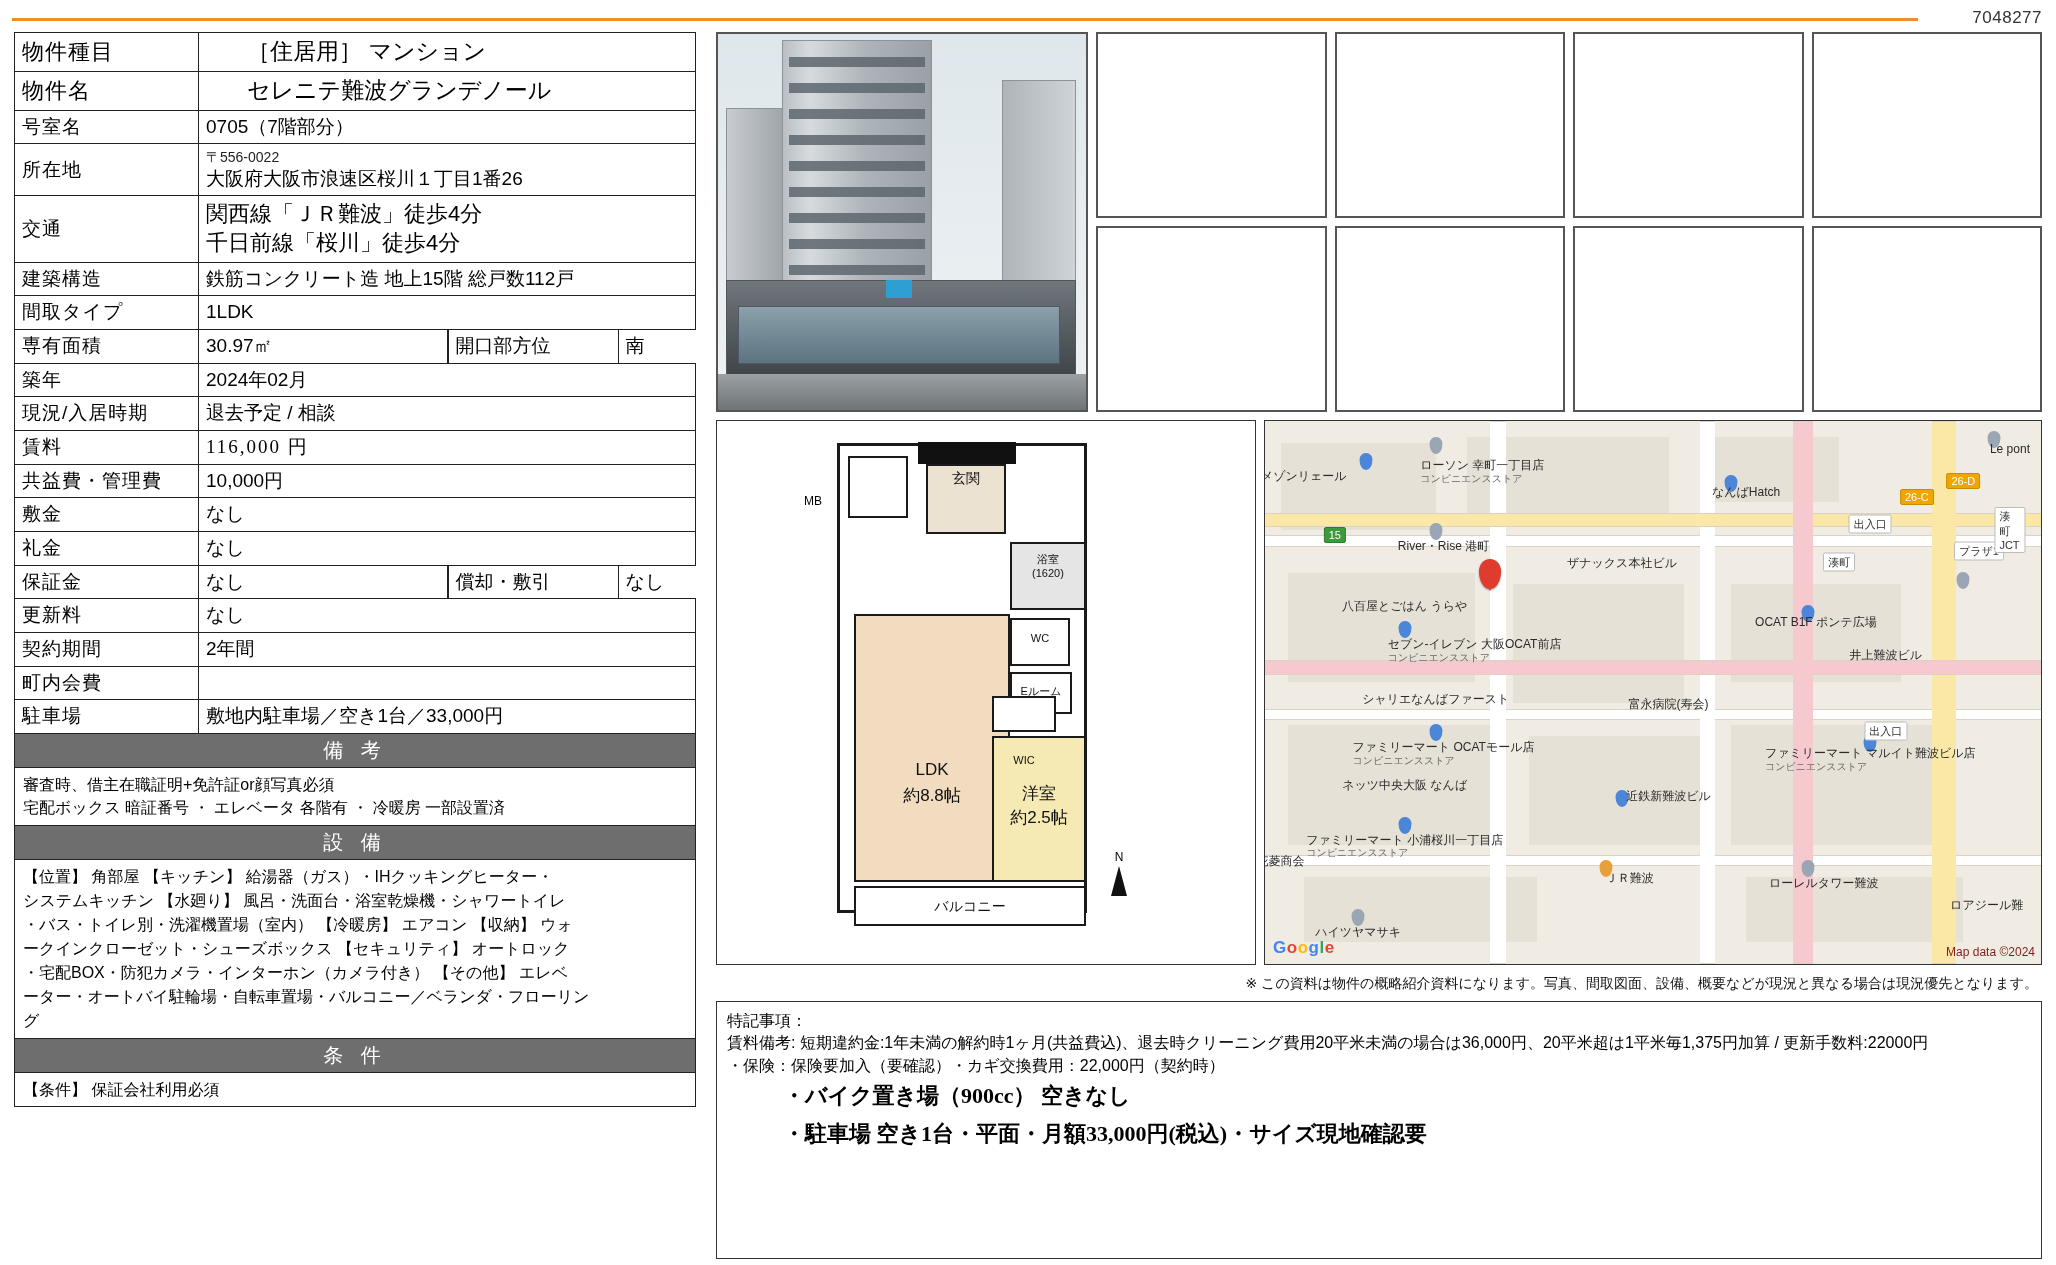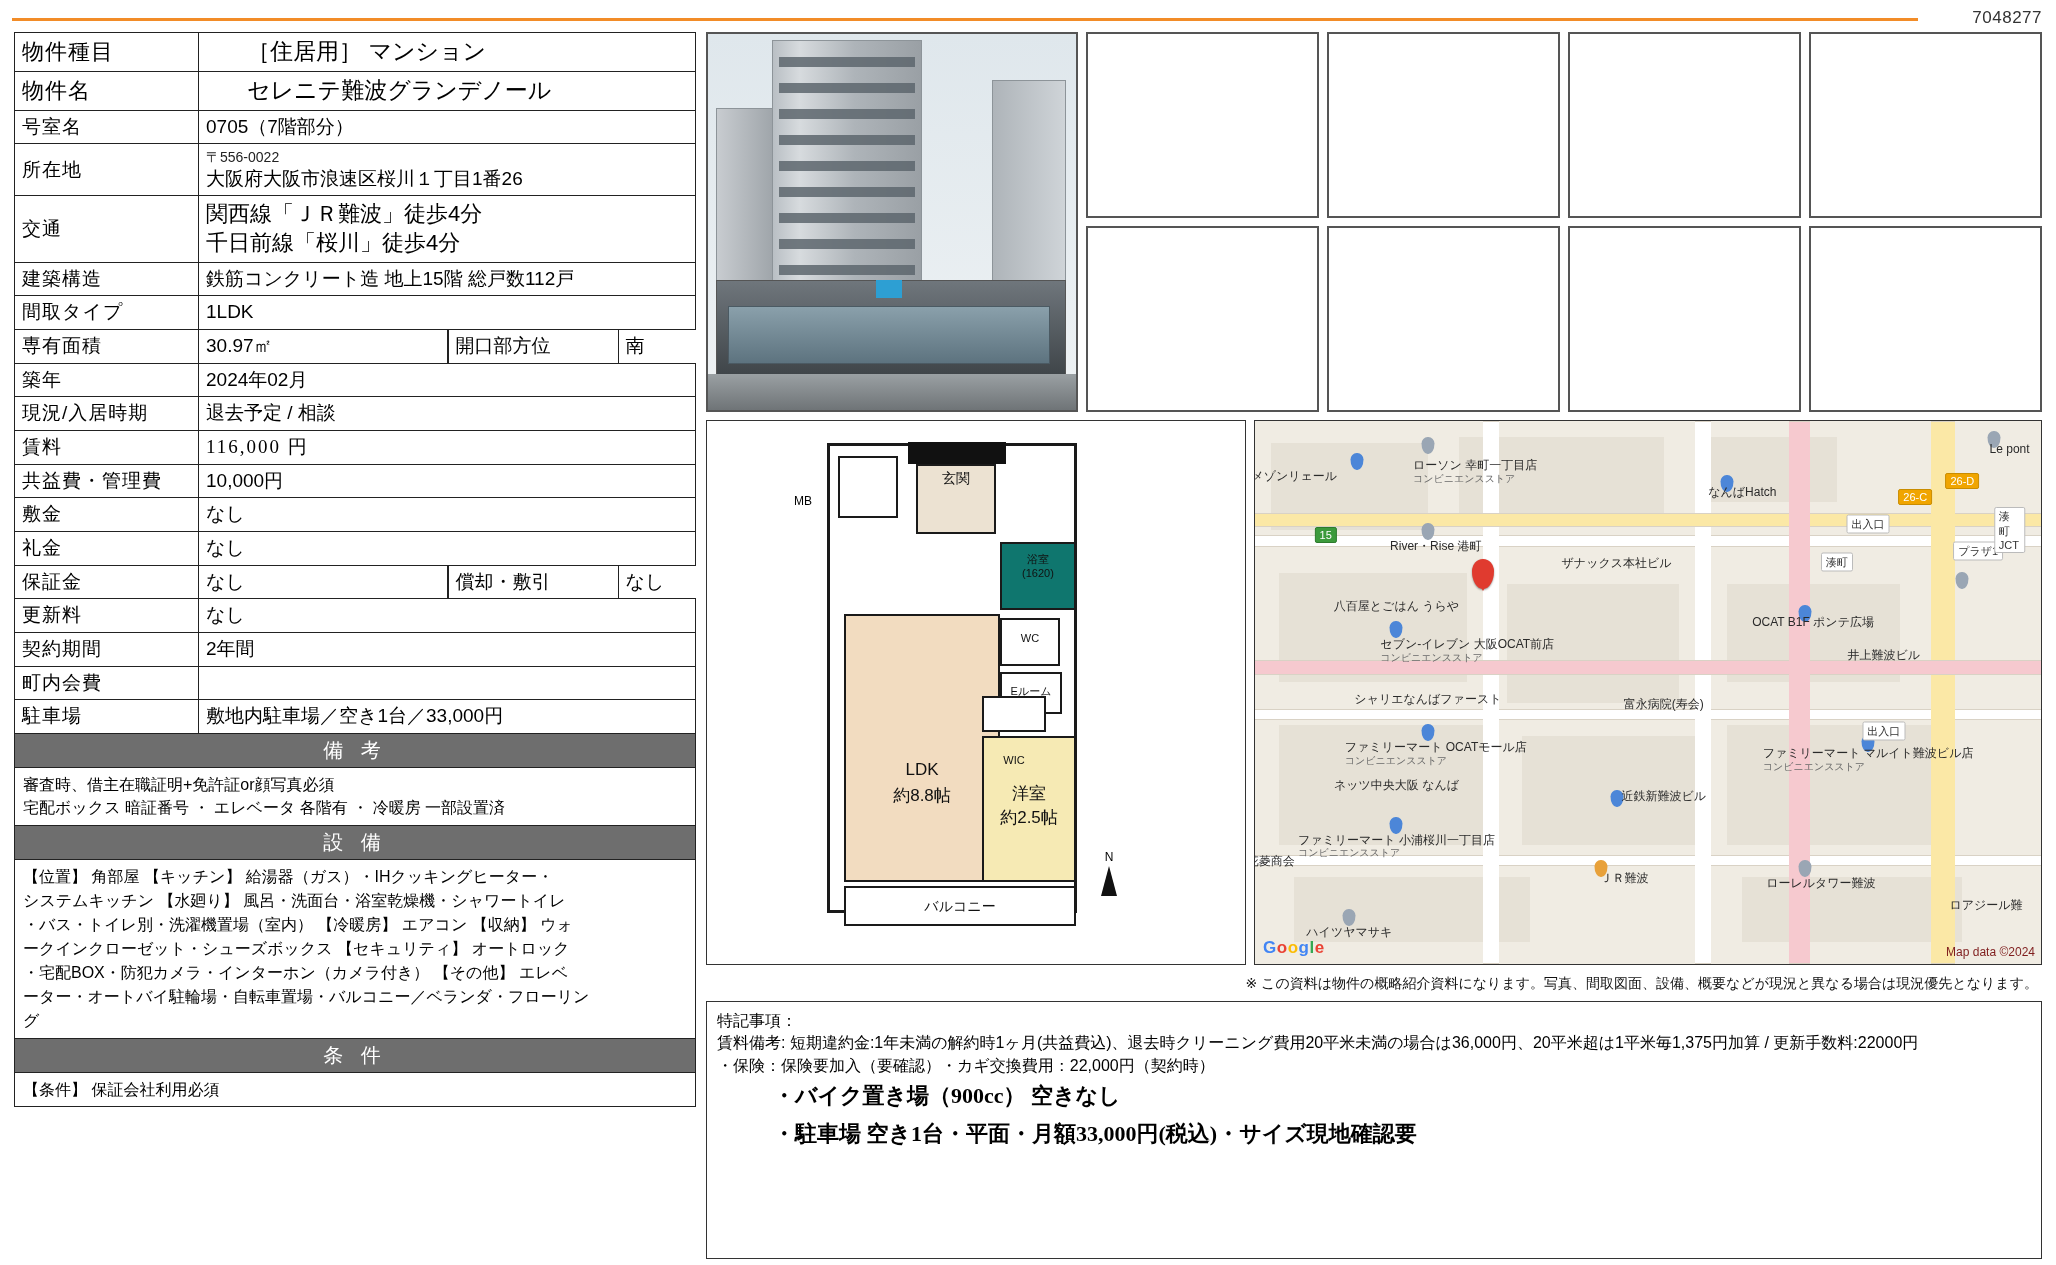--- a/index.html
+++ b/index.html
@@ -34,21 +34,21 @@
     right: 2px; top: 0;
     font-size: 17px;
     color: #333;
     letter-spacing: .5px;
   }
   
   .content {
     position: absolute;
     top: 32px; left: 14px; right: 14px; bottom: 6px;
     display: flex;
-    gap: 10px;
+    gap: 20px;
   }
   .col-left { width: 682px; flex: none; }
   .col-right { flex: 1; display: flex; flex-direction: column; gap: 8px; }
 
   
   table.spec {
     width: 100%;
     border-collapse: collapse;
     table-layout: fixed;
   }
@@ -225,21 +225,21 @@
   .fp-yoshitsu {
     position:absolute; left:152px; top:290px; width:94px; height:146px;
     background:#f6eab4; border:2px solid #1a1a1a;
   }
   .fp-entry {
     position:absolute; left:86px; top:18px; width:80px; height:70px;
     background:#ece2d2; border:2px solid #1a1a1a;
   }
   .fp-bath {
     position:absolute; left:170px; top:96px; width:76px; height:68px;
-    background:#0f766e; border:2px solid #1a1a1a;
+    background:#e5e5e5; border:2px solid #1a1a1a;
   }
   .fp-wc {
     position:absolute; left:170px; top:172px; width:60px; height:48px;
     background:#fff; border:2px solid #1a1a1a;
   }
   .fp-eroom {
     position:absolute; left:170px; top:226px; width:62px; height:42px;
     background:#fff; border:2px solid #1a1a1a;
   }
   .fp-wic {

